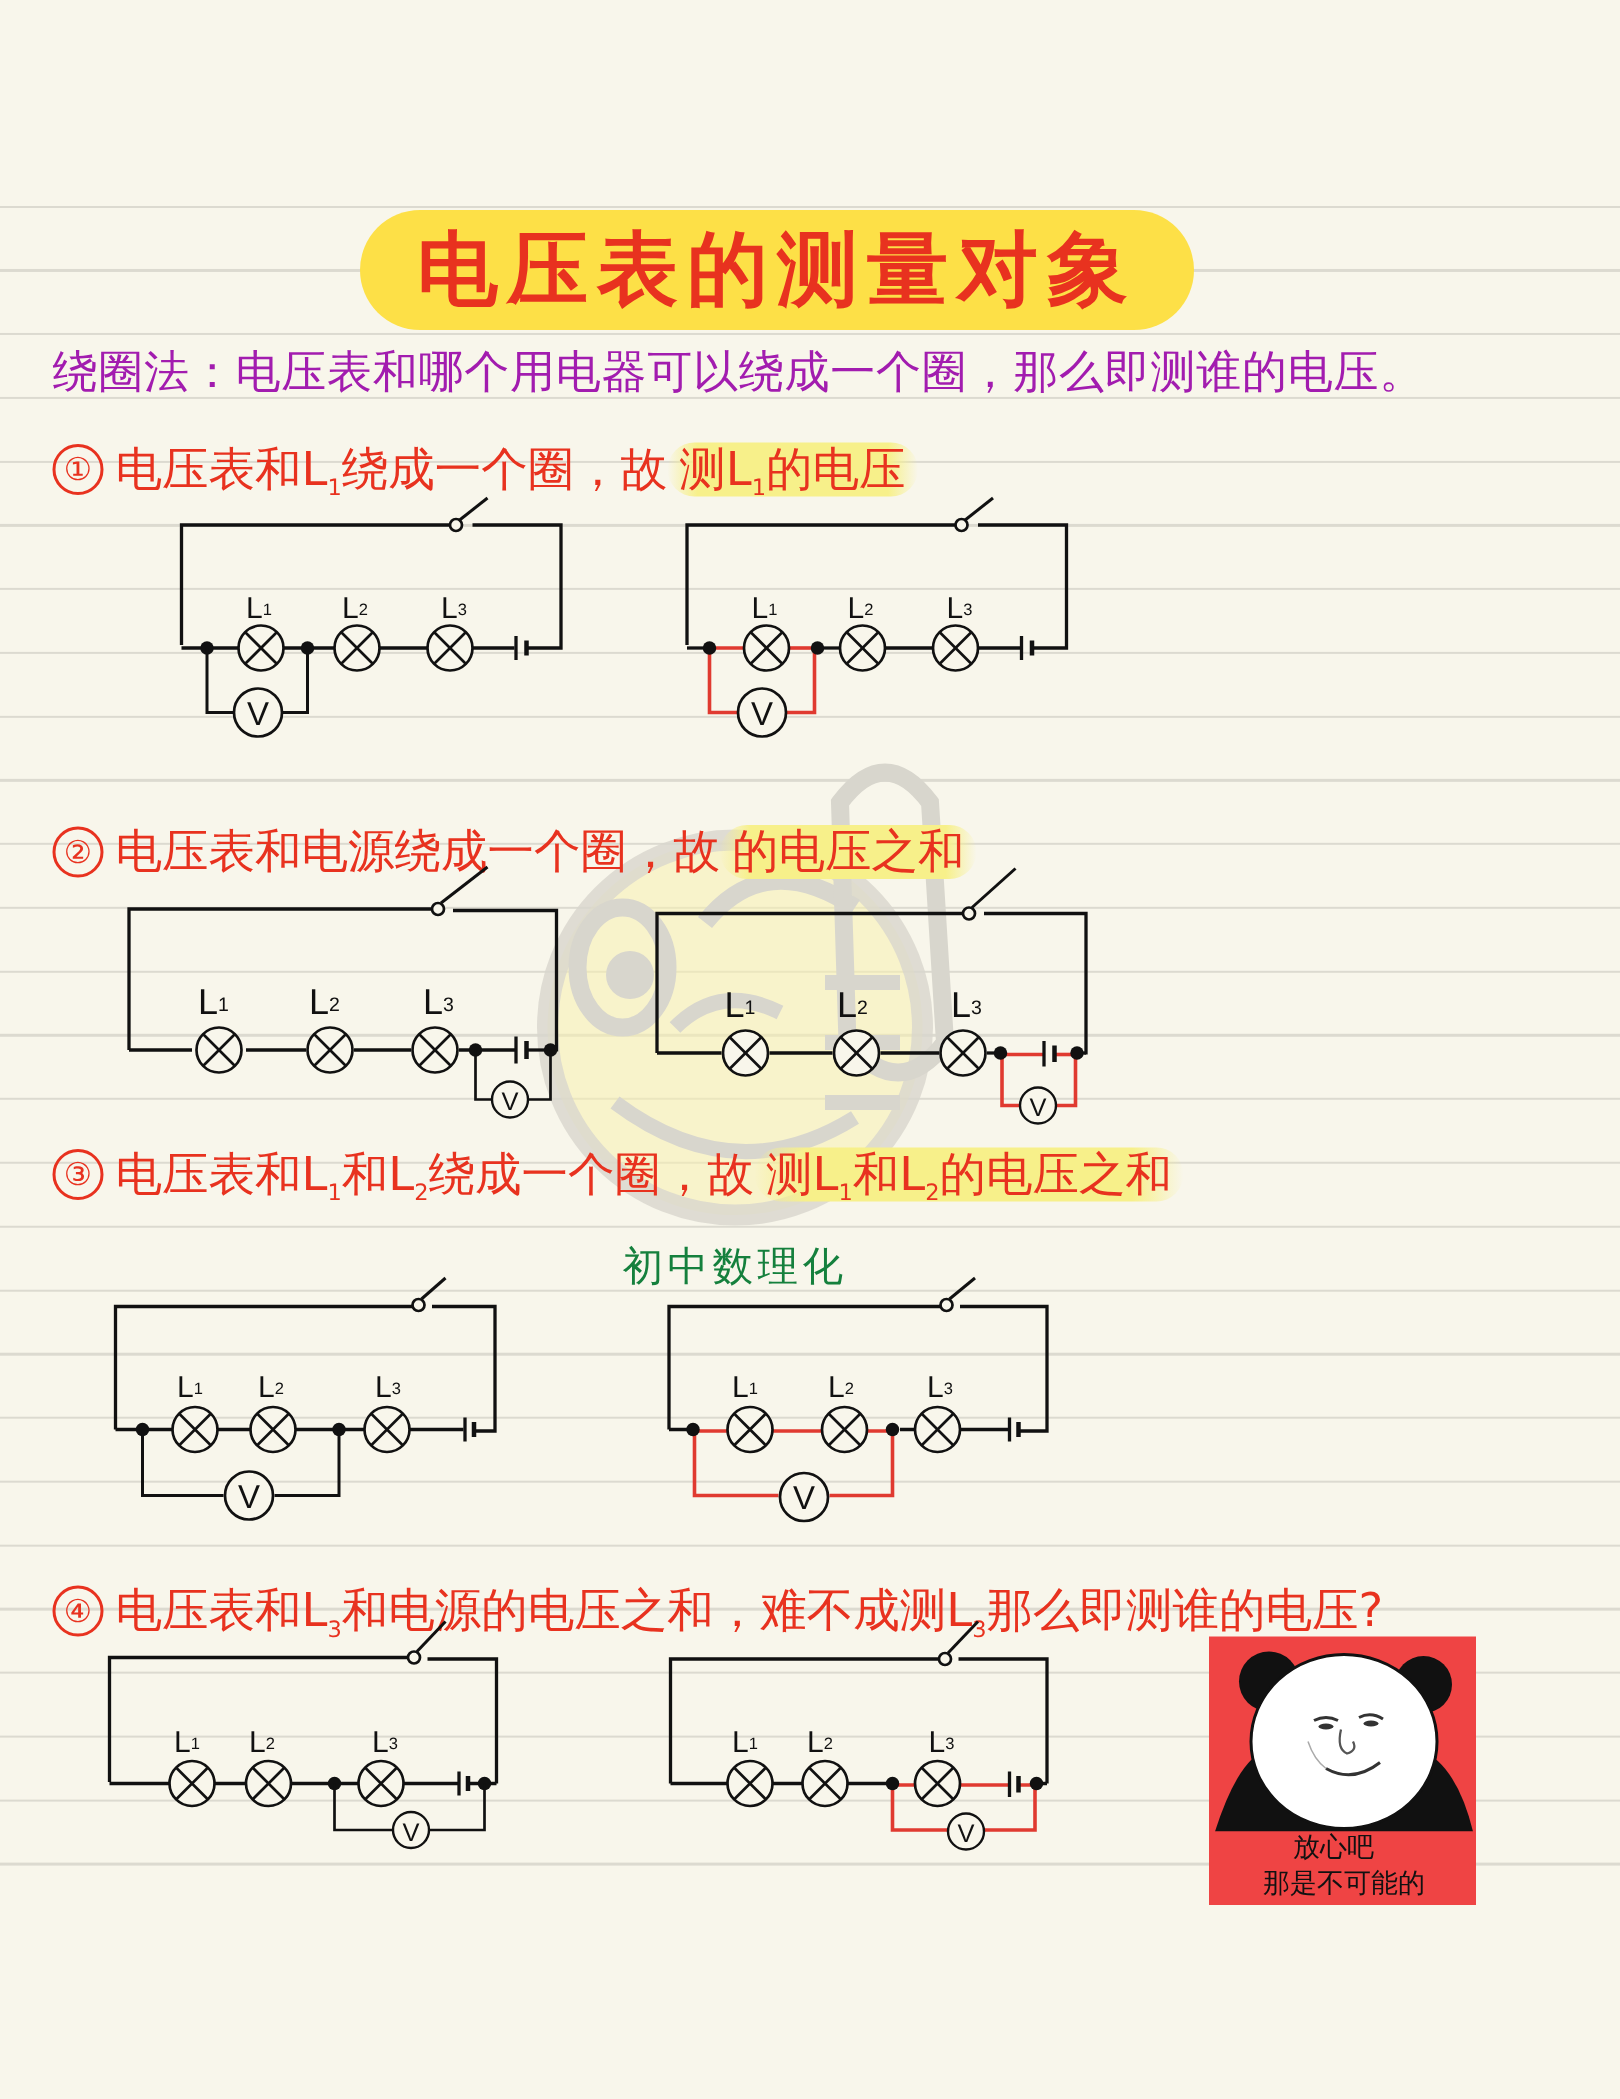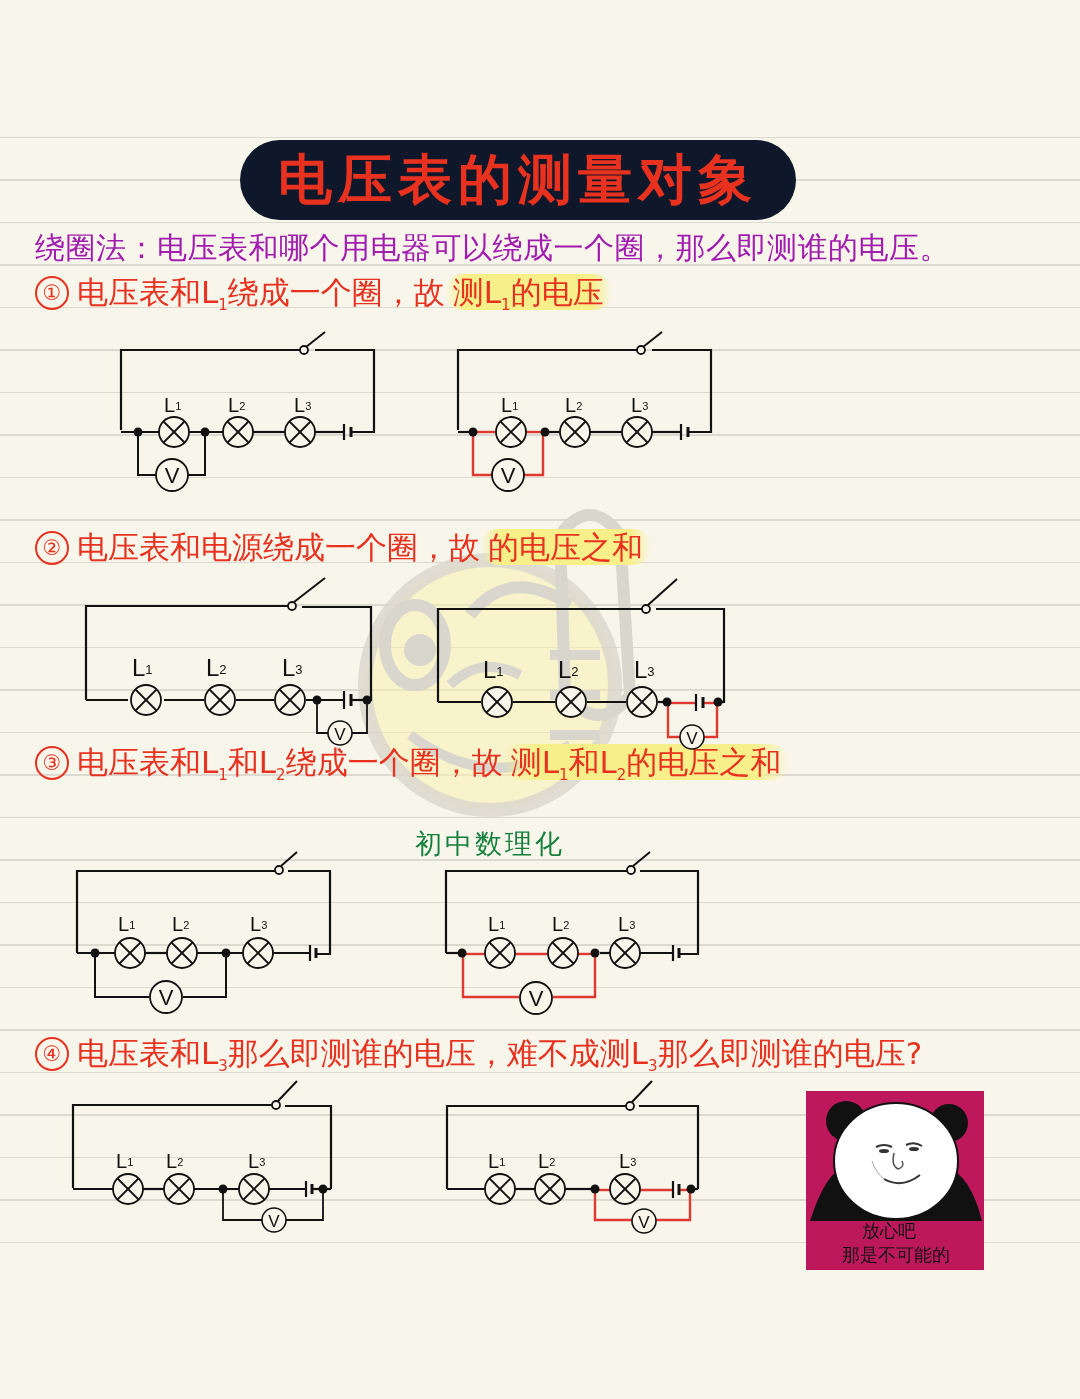--- a/index.html
+++ b/index.html
@@ -18,44 +18,44 @@
 
   .watermark {
     position:absolute; left:350px; top:495px; width:330px; height:370px;
   }
   .wm-text {
     position:absolute; left:415px; top:826px; font-size:27px; color:#15803d; letter-spacing:3px;
   }
 
   .title-wrap {
     position:absolute; left:240px; top:140px; width:556px; height:80px;
-    background:#0f172a; border-radius:40px;
+    background:#fde047; border-radius:40px;
   }
   .title {
     position:absolute; left:0; top:0; width:556px; height:80px; line-height:80px;
     text-align:center; font-size:54px; color:#e8321f; letter-spacing:6px; font-weight:bold;
   }
   .intro {
     position:absolute; left:35px; top:228px; font-size:30px; color:#a21caf; white-space:nowrap; letter-spacing:0.5px;
   }
   .line {
-    position:absolute; font-size:31px; color:#e8321f; white-space:nowrap;
+    position:absolute; font-size:31px; color:#e8321f; white-space:nowrap;margin-top:20px;
   }
   .line .hl {
     background: linear-gradient(to right, rgba(247,240,120,0.0), #f7f08a 12%, #f7f08a 88%, rgba(247,240,120,0.0));
     border-radius:18px; padding:0 8px;
   }
   .num {
     display:inline-block; width:30px; height:30px; border:2.5px solid #e8321f; border-radius:50%;
     text-align:center; line-height:30px; font-size:21px; margin-right:8px; vertical-align:3px;
   }
   sub { font-size:15px; }
   .circuit { position:absolute; }
   .meme {
-    position:absolute; left:806px; top:1091px; width:178px; height:179px; background:#be185d;
+    position:absolute; left:806px; top:1091px; width:178px; height:179px; background:#ef4444;
   }
   .meme-cap1 { position:absolute; left:56px; top:128px; font-size:18px; color:#111; }
   .meme-cap2 { position:absolute; left:36px; top:152px; font-size:18px; color:#111;font-family:Liberation Serif, serif; }
 </style>
 </head>
 <body>
 
 <div class="ruled"></div>
 <div class="ruled-top"></div>
 <div class="ruled-cutoff"></div>
@@ -85,21 +85,21 @@
 
 <div class="line" style="left:35px; top:527px;">
   <span class="num">②</span><span>电压表和电源绕成一个圈，故</span><span class="hl">的电压之和</span>
 </div>
 
 <div class="line" style="left:35px; top:742px;">
   <span class="num">③</span><span>电压表和L</span><sub>1</sub><span>和L</span><sub>2</sub><span>绕成一个圈，故</span><span class="hl"><span>测L</span><sub>1</sub><span>和L</span><sub>2</sub><span>的电压之和</span></span>
 </div>
 
 <div class="line" style="left:35px; top:1033px;">
-  <span class="num">④</span><span>电压表和L</span><sub>3</sub><span>那么即测谁的电压，难不成测L</span><sub>3</sub><span>那么即测谁的电压?</span>
+  <span class="num">④</span><span>电压表和L</span><sub>3</sub><span>和电源的电压之和，难不成测L</span><sub>3</sub><span>那么即测谁的电压?</span>
 </div>
 
 <svg width="0" height="0" style="position:absolute">
   <defs>
     <g id="lamp">
       <circle cx="0" cy="0" r="15" fill="#f8f6eb" stroke="#111" stroke-width="1.8"></circle>
       <line x1="-10.5" y1="-10.5" x2="10.5" y2="10.5" stroke="#111" stroke-width="1.8"></line>
       <line x1="-10.5" y1="10.5" x2="10.5" y2="-10.5" stroke="#111" stroke-width="1.8"></line>
     </g>
   </defs>

